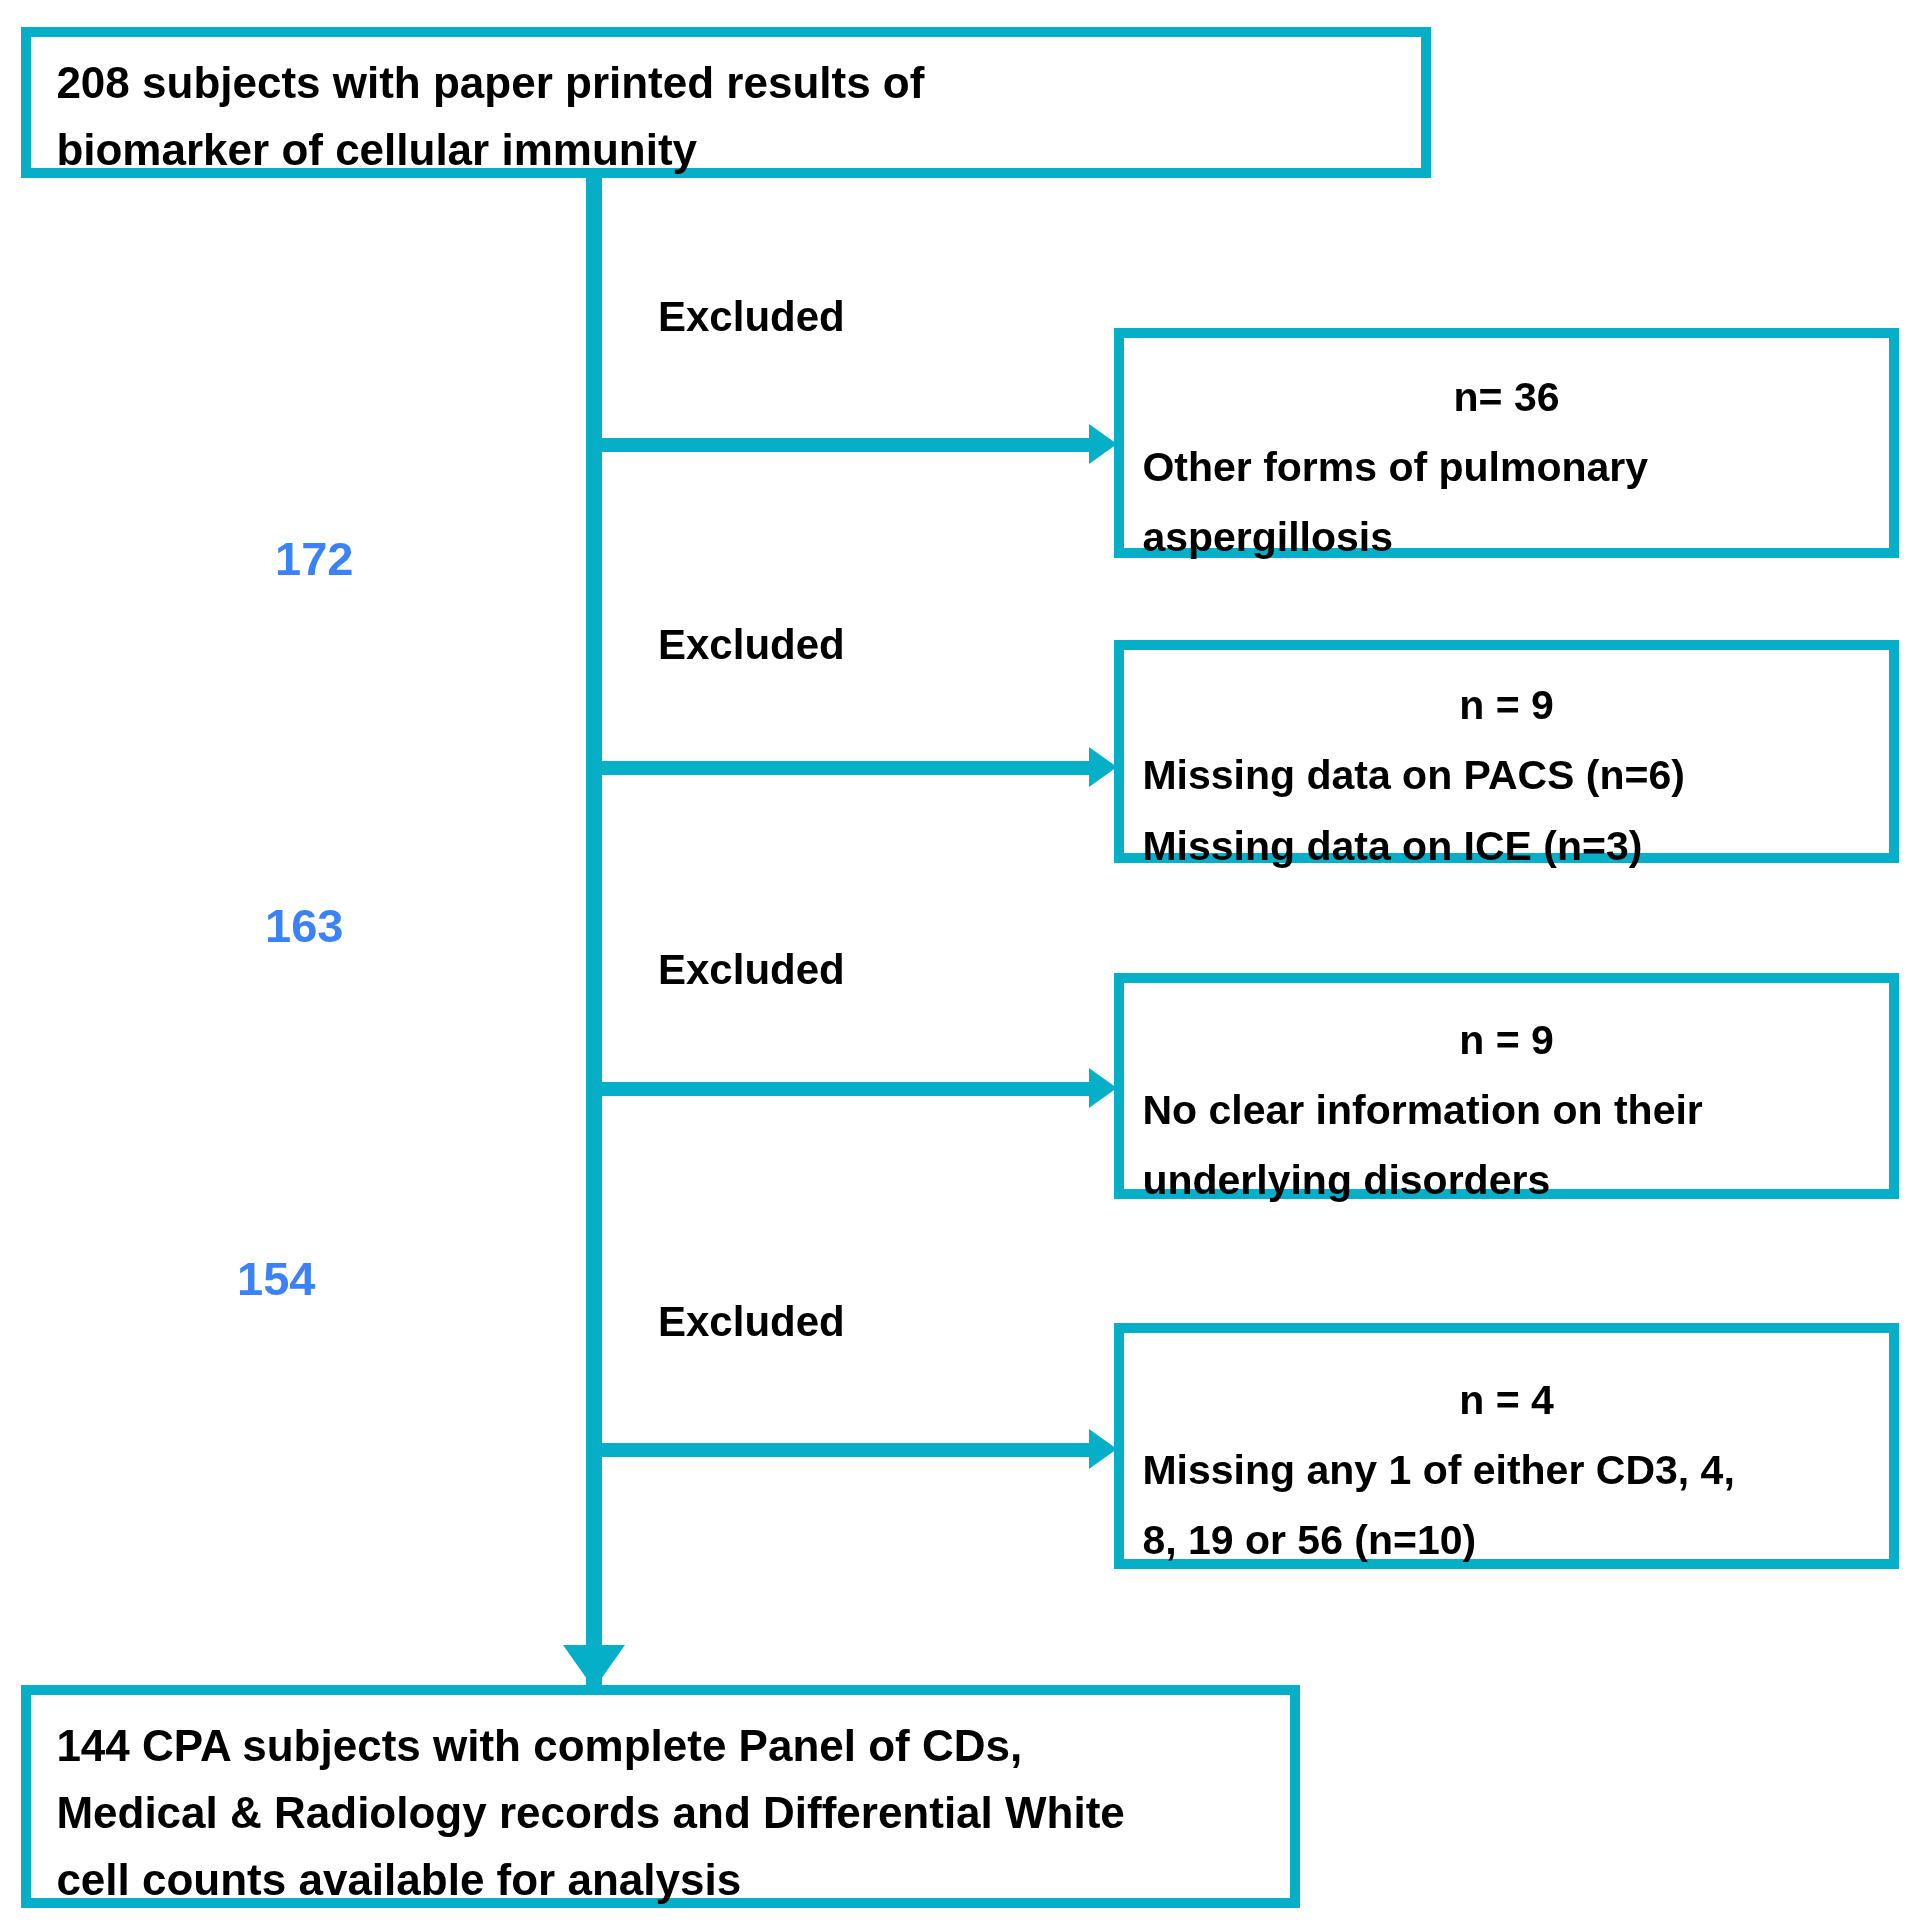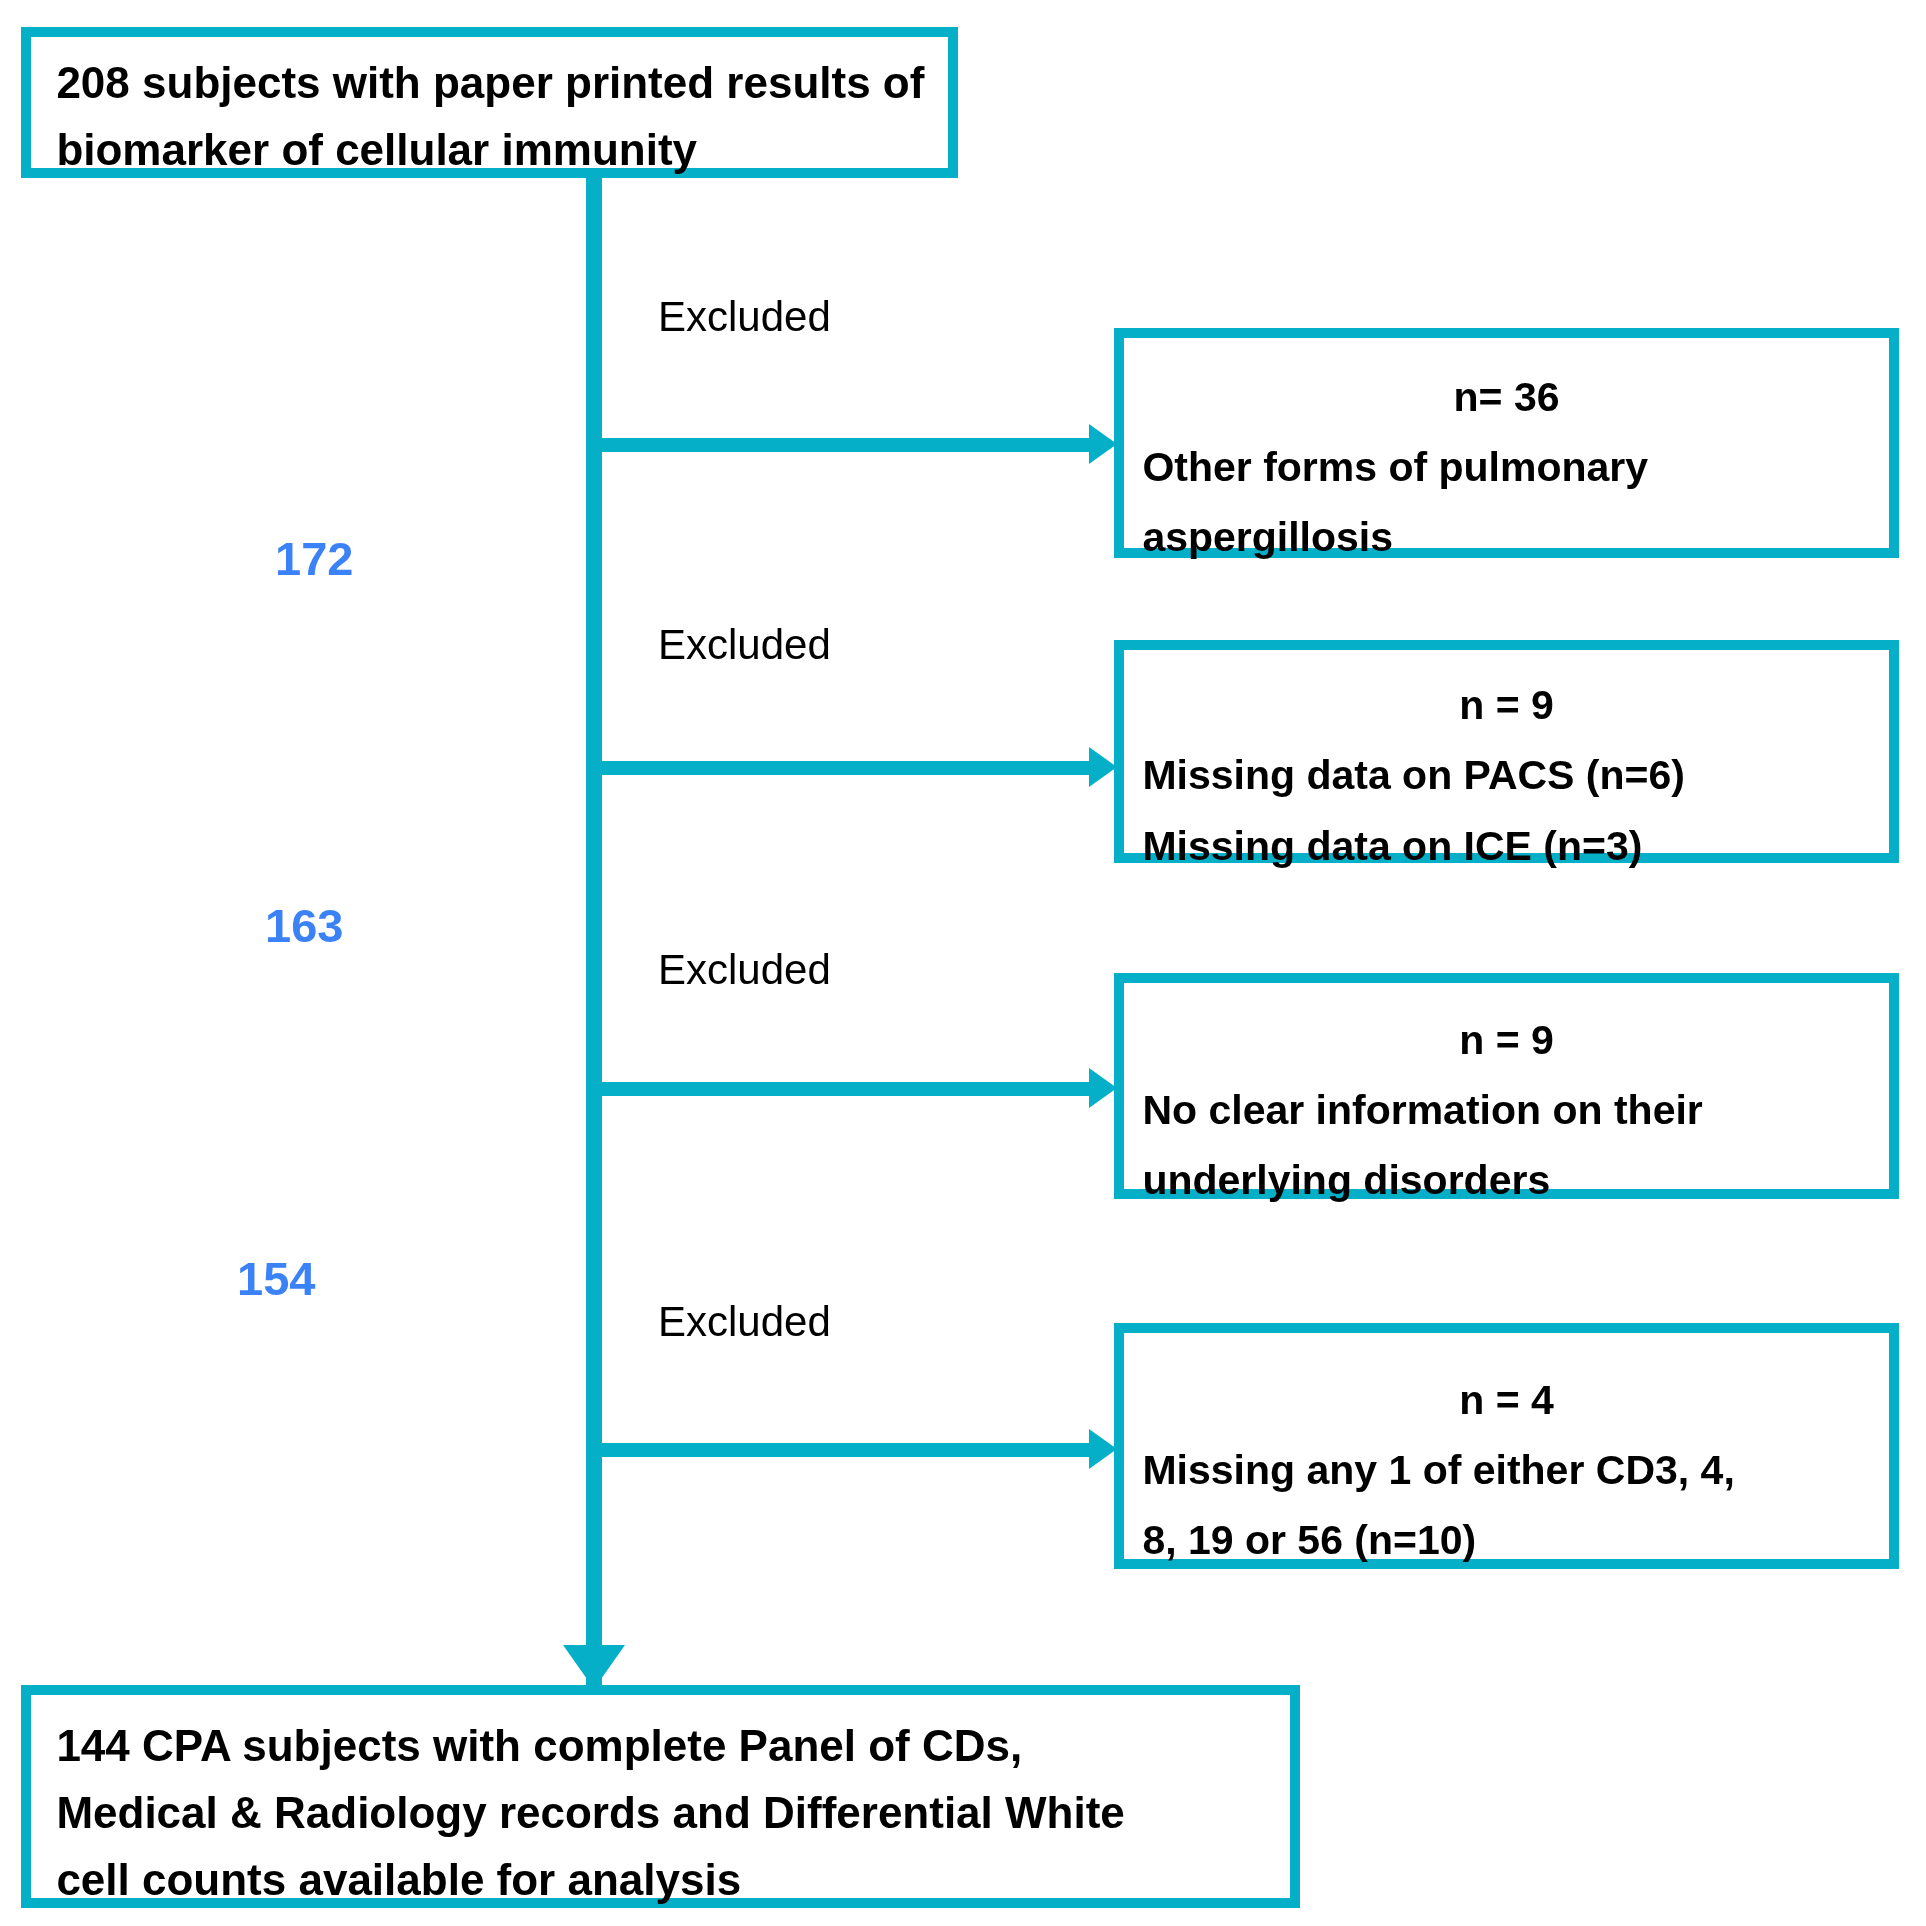--- a/index.html
+++ b/index.html
@@ -18,21 +18,21 @@
     background:#ffffff;
     border:10px solid #06AFC8;
     color:#000000;
     font-weight:bold;
     line-height:1.52;
   }
   .box .line{white-space:nowrap;}
 
   
   #box-top{
-    left:21px; top:27px; width:937px; height:151px;
+    left:21px; top:27px; width:1410px; height:151px;
     font-size:44px;
     padding:12.7px 0 0 25.4px;
   }
 
   
   #box-bottom{
     left:21px; top:1685px; width:1279px; height:223px;
     font-size:44px;
     padding:18.4px 0 0 25.4px;
   }
@@ -87,21 +87,21 @@
     border-left:31px solid transparent;
     border-right:31px solid transparent;
     border-top:44px solid #06AFC8;
   }
 
   
   .excl-label{
     position:absolute;
     color:#000000;
     font-size:42px;
-    font-weight:normal;
+    font-weight:bold;
     white-space:nowrap;
   }
   #excl1{left:658px; top:293px;}
   #excl2{left:658px; top:621px;}
   #excl3{left:658px; top:946px;}
   #excl4{left:658px; top:1298px;}
 
   
   .count-label{
     position:absolute;

